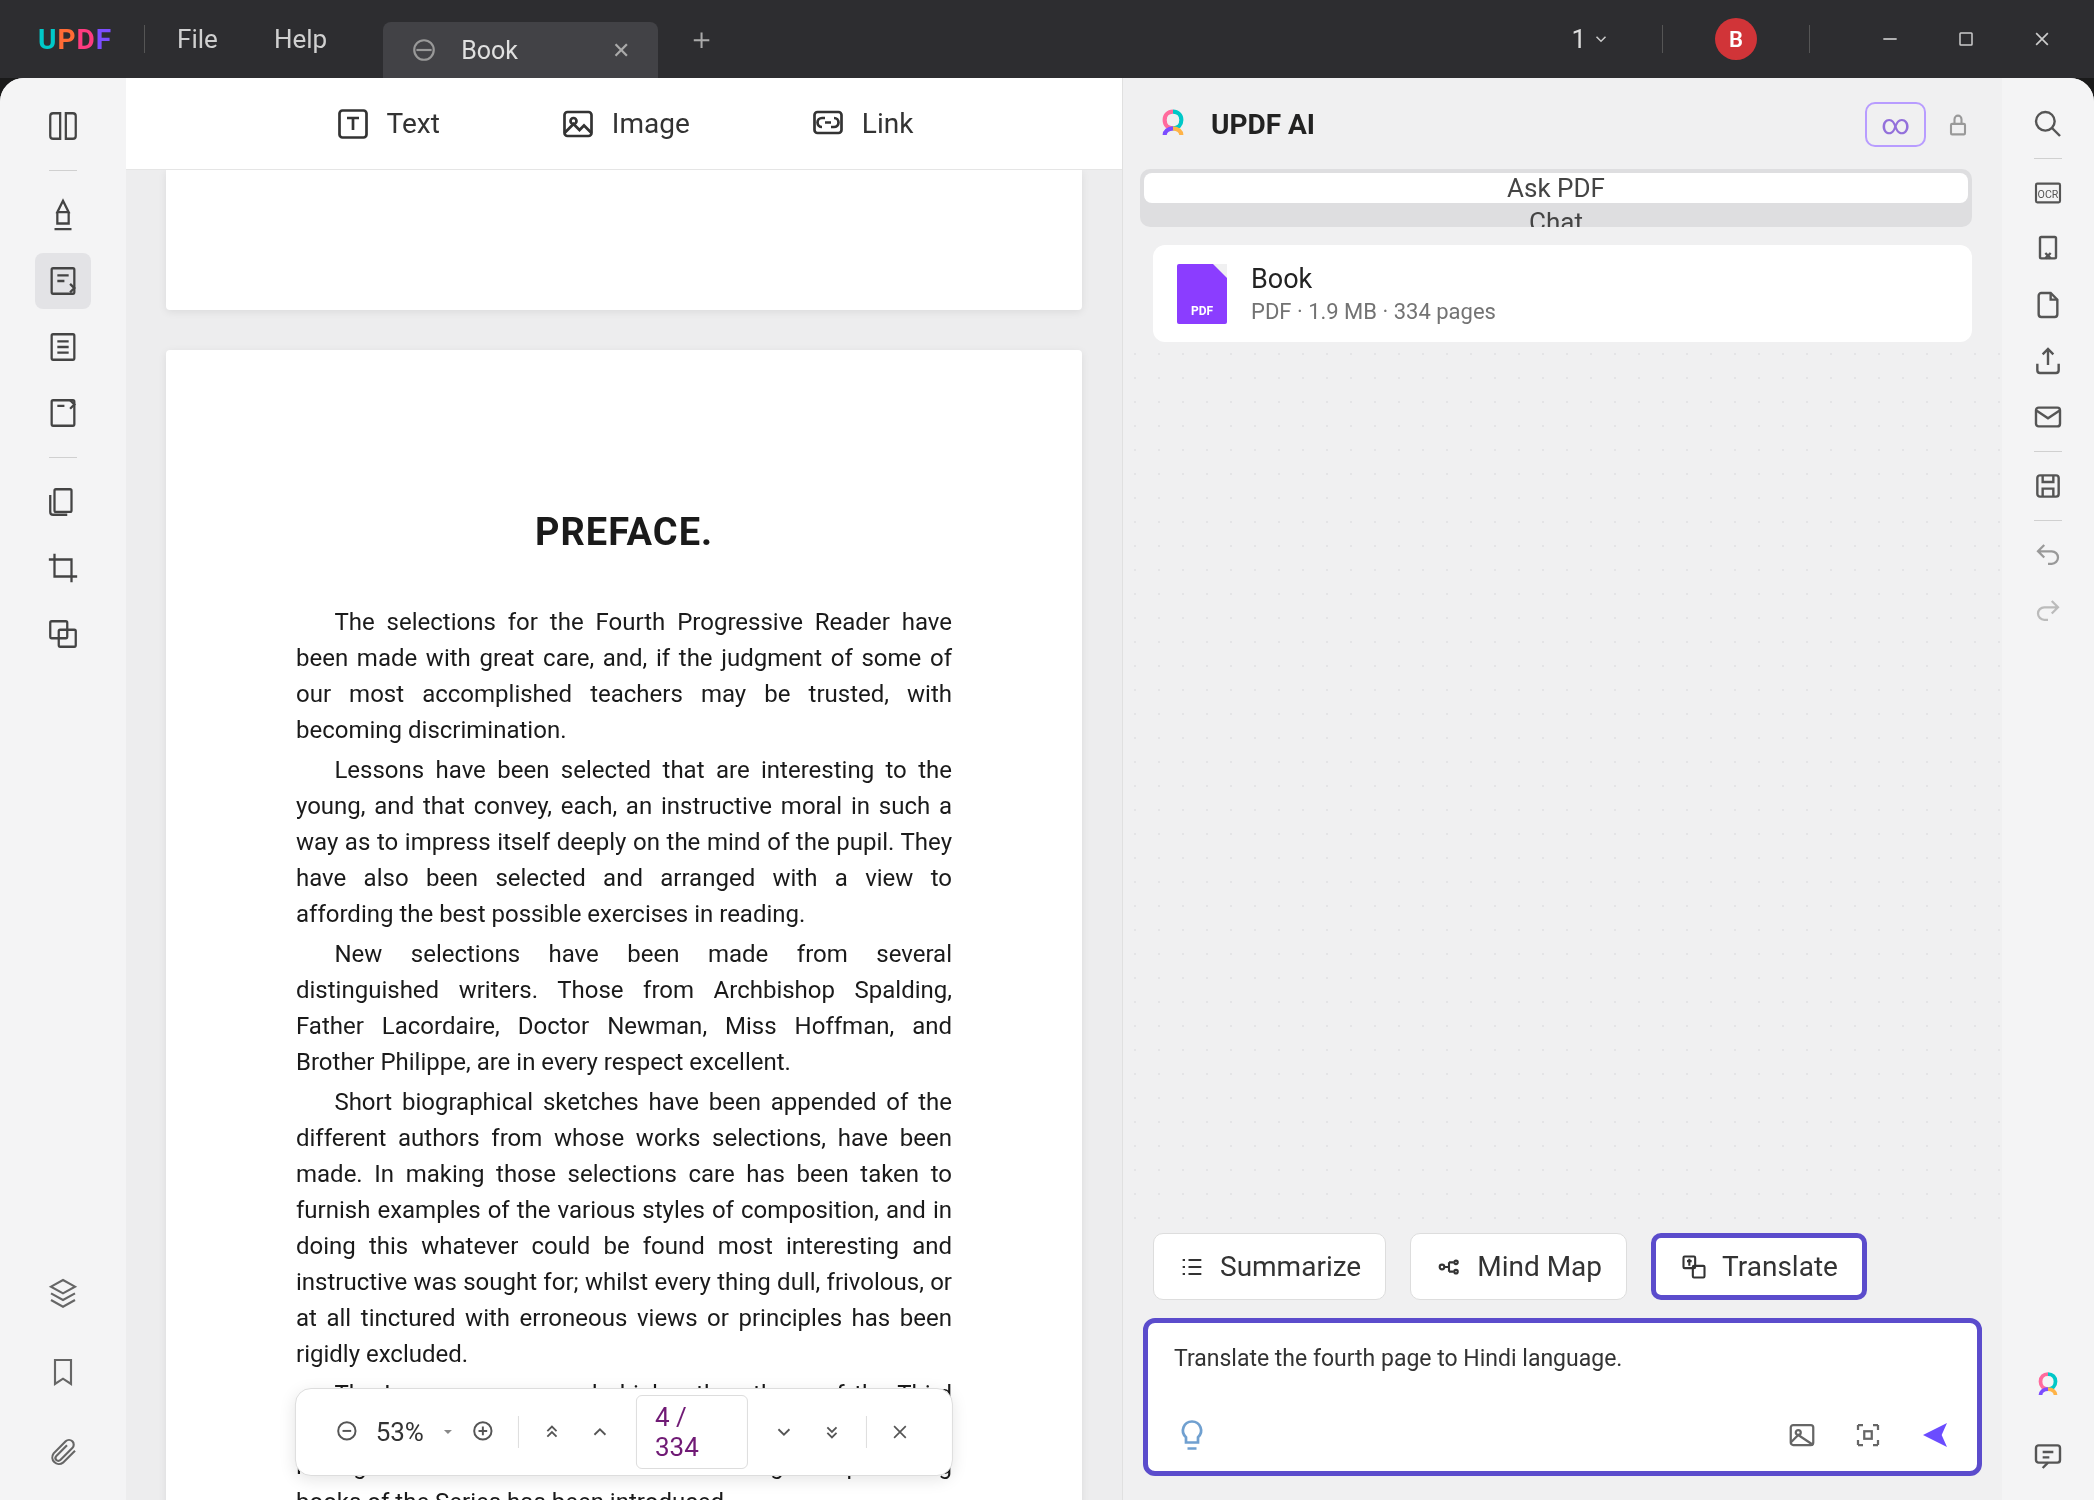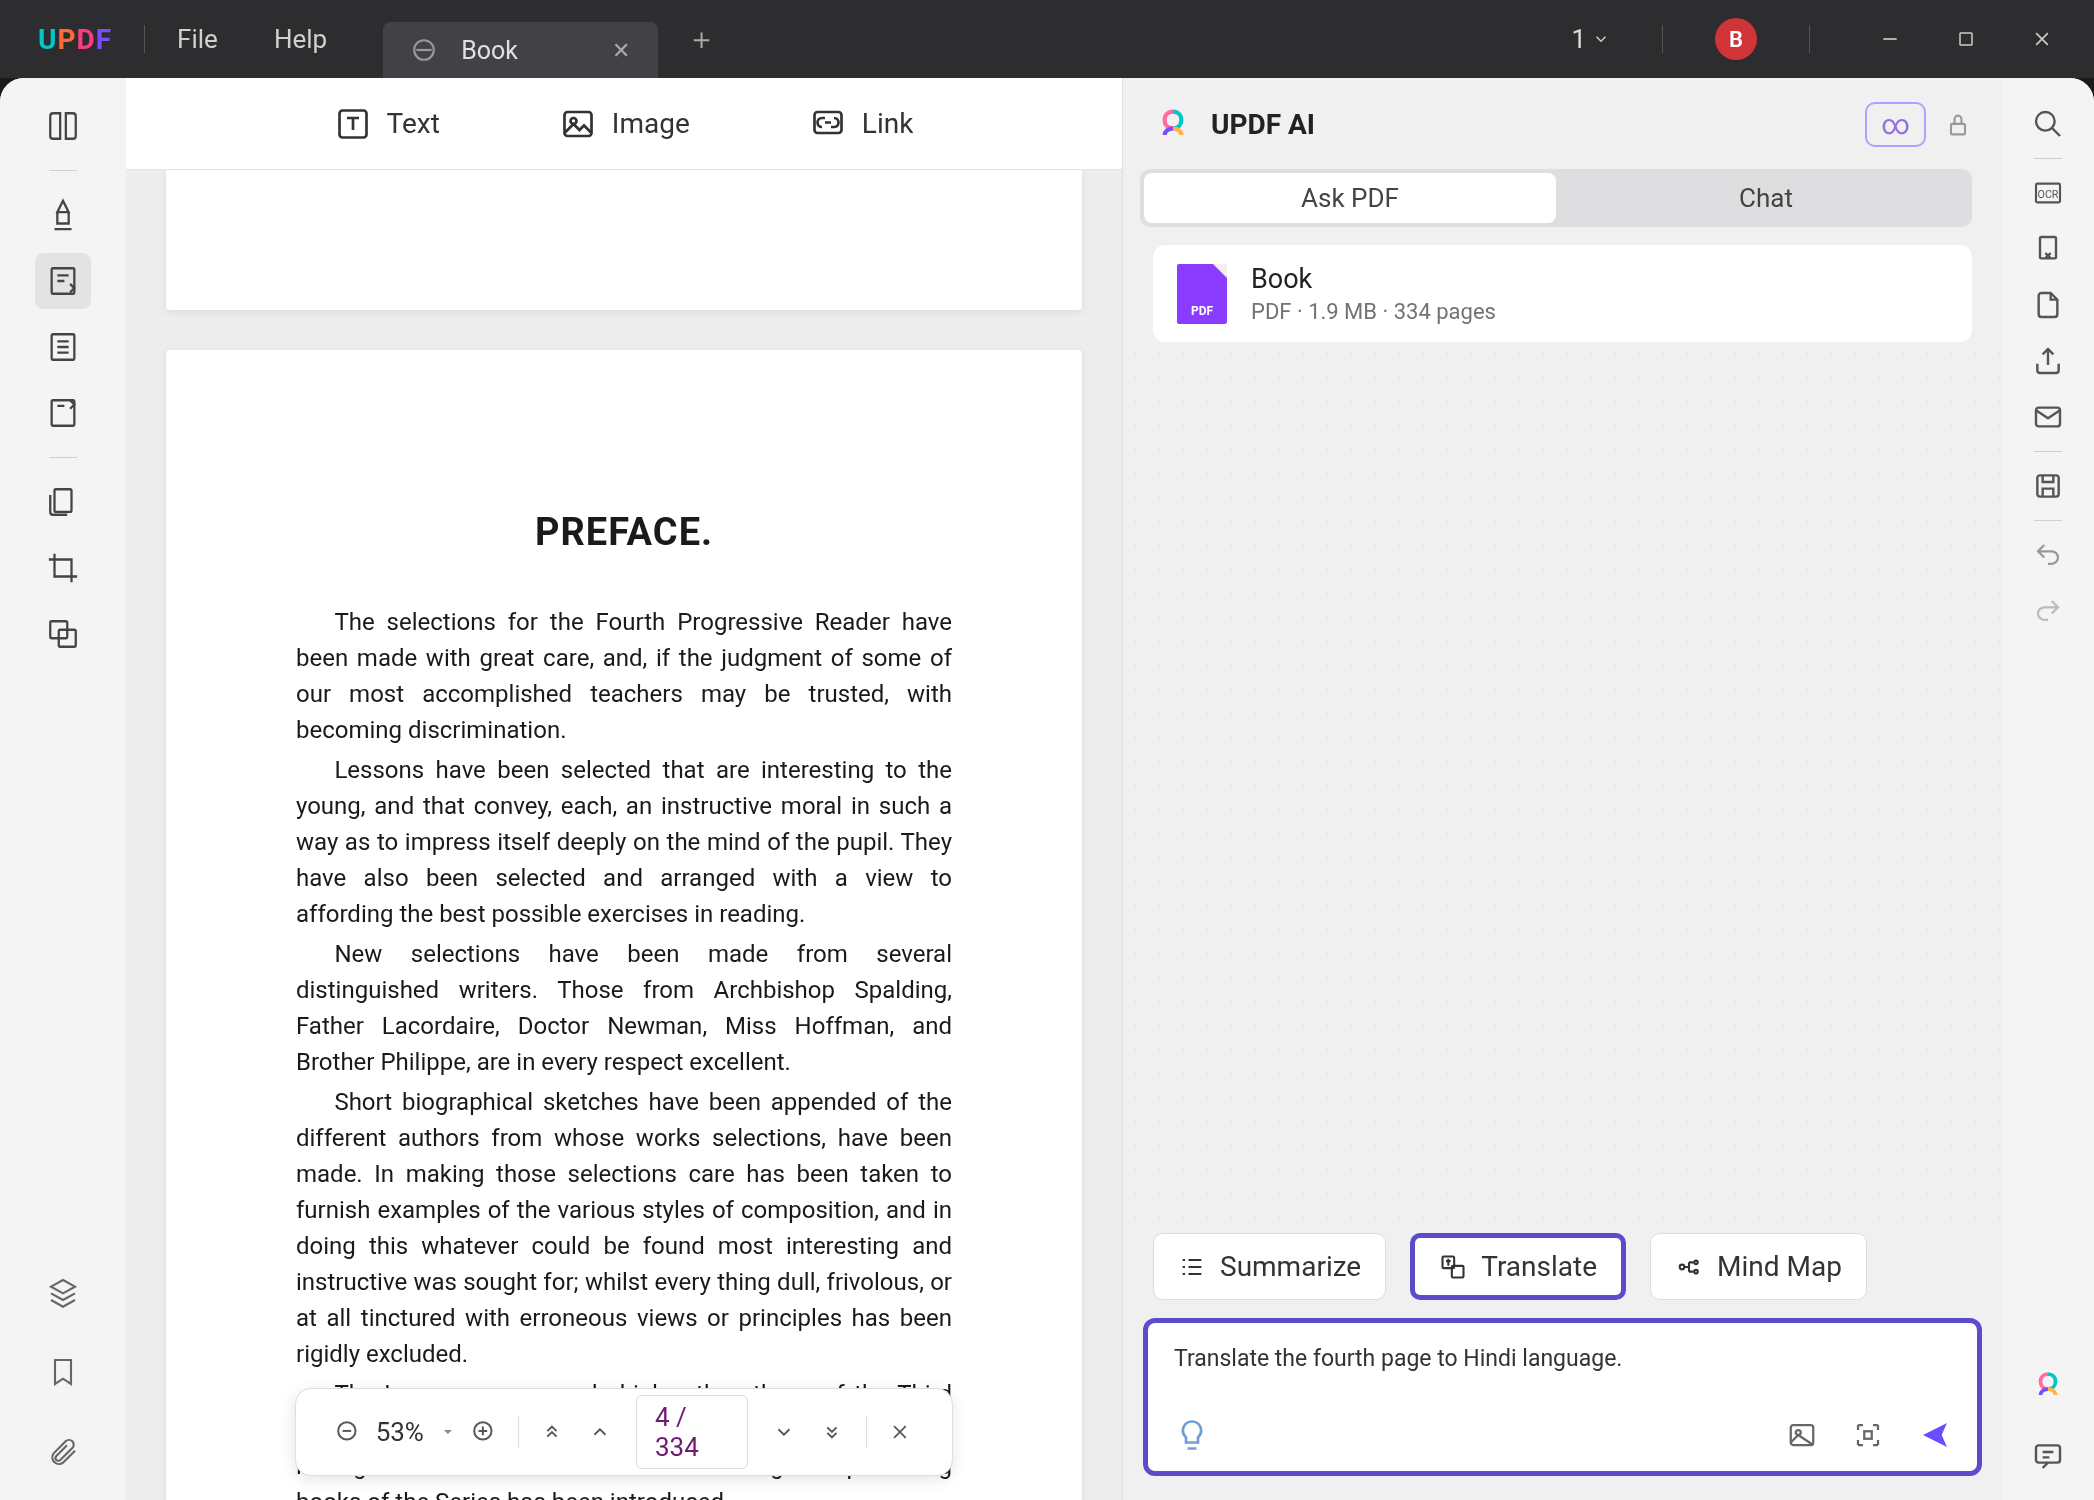--- a/index.html
+++ b/index.html
@@ -49,21 +49,21 @@
 .page-disp { font-size: 26px; color: #701a75; border: 1px solid #ddd; border-radius: 6px; padding: 6px 18px; margin: 0 8px; }
 
 .ai-panel { width: 880px; background: #f0f0f1; display: flex; flex-direction: column; border-left: 1px solid #e0e0e0; position: relative; }
 .ai-header { display: flex; align-items: center; gap: 18px; padding: 24px 30px 14px 30px; }
 .ai-logo { width: 40px; height: 40px; }
 .ai-title { font-size: 28px; font-weight: 700; color: #222; }
 .ai-header-right { margin-left: auto; display: flex; align-items: center; gap: 18px; }
 .infinity-badge { border: 2px solid #b89cff; border-radius: 10px; padding: 4px 14px; color: #9370db; font-size: 28px; }
 .lock-ico { width: 28px; height: 28px; color: #999; }
 
-.ai-tabs { display: flex; margin: 8px 30px 18px 17px; background: #dedee0; border-radius: 10px; overflow: hidden; height: 58px; }
+.ai-tabs { display: flex; margin: 8px 30px 18px 17px; background: #dedee0; border-radius: 10px; overflow: hidden; height: 58px; flex-direction: column; }
 .ai-tab { flex: 1; display: flex; align-items: center; justify-content: center; font-size: 26px; color: #444; cursor: pointer; }
 .ai-tab.active { background: #fff; border-radius: 8px; margin: 4px; }
 
 .doc-card { margin: 0 30px; background: #fff; border-radius: 12px; padding: 18px 24px; display: flex; align-items: center; gap: 24px; }
 .doc-thumb { width: 50px; height: 60px; background: #8b3dff; border-radius: 2px; display: flex; align-items: flex-end; justify-content: center; color: #fff; font-size: 12px; font-weight: 700; padding-bottom: 6px; position: relative; }
 .doc-thumb::before { content: ""; position: absolute; top: 0; right: 0; border-style: solid; border-width: 0 14px 14px 0; border-color: transparent #f0f0f1 transparent transparent; }
 .doc-info .name { font-size: 27px; color: #222; }
 .doc-info .meta { font-size: 22px; color: #737373; margin-top: 4px; }
 
 .ai-body { flex: 1; background-image: radial-gradient(circle, #e4e4e6 1px, transparent 1px); background-size: 24px 24px; }
@@ -325,36 +325,36 @@
 
     <div class="ai-body"></div>
 
     <div class="action-chips">
       <div class="chip">
         <svg width="28" height="28" viewBox="0 0 24 24" fill="none" stroke="#333" stroke-width="1.8">
             <path d="M4 6h2M4 12h2M4 18h2M9 6h11M9 12h11M9 18h11"></path>
           </svg>
         <span>Summarize</span>
       </div>
-      <div class="chip highlighted">
-        <svg width="28" height="28" viewBox="0 0 24 24" fill="none" stroke="#333" stroke-width="1.8">
-            <rect x="3" y="3" width="10" height="10" rx="1"></rect>
-            <rect x="11" y="11" width="10" height="10" rx="1"></rect>
-            <path d="M6 7h4M8 5v6"></path>
-          </svg>
-        <span>Translate</span>
-      </div>
       <div class="chip">
         <svg width="28" height="28" viewBox="0 0 24 24" fill="none" stroke="#333" stroke-width="1.8">
             <circle cx="6" cy="12" r="2"></circle>
             <path d="M8 12h4M12 8v8M12 8h4M12 16h4"></path>
             <circle cx="18" cy="8" r="1.5"></circle>
             <circle cx="18" cy="16" r="1.5"></circle>
           </svg>
         <span>Mind Map</span>
+      </div>
+      <div class="chip highlighted">
+        <svg width="28" height="28" viewBox="0 0 24 24" fill="none" stroke="#333" stroke-width="1.8">
+            <rect x="3" y="3" width="10" height="10" rx="1"></rect>
+            <rect x="11" y="11" width="10" height="10" rx="1"></rect>
+            <path d="M6 7h4M8 5v6"></path>
+          </svg>
+        <span>Translate</span>
       </div>
     </div>
 
     <div class="input-box">
       <div class="input-text">Translate the fourth page to Hindi language.</div>
       <div class="input-actions">
         <svg class="hint-ico" viewBox="0 0 24 24" fill="none" stroke="#70a0d0" stroke-width="1.8">
             <path d="M9 21h6M10 17h4M12 3a6 6 0 00-4 10.5V17h8v-3.5A6 6 0 0012 3z"></path>
           </svg>
         <div class="input-right">

